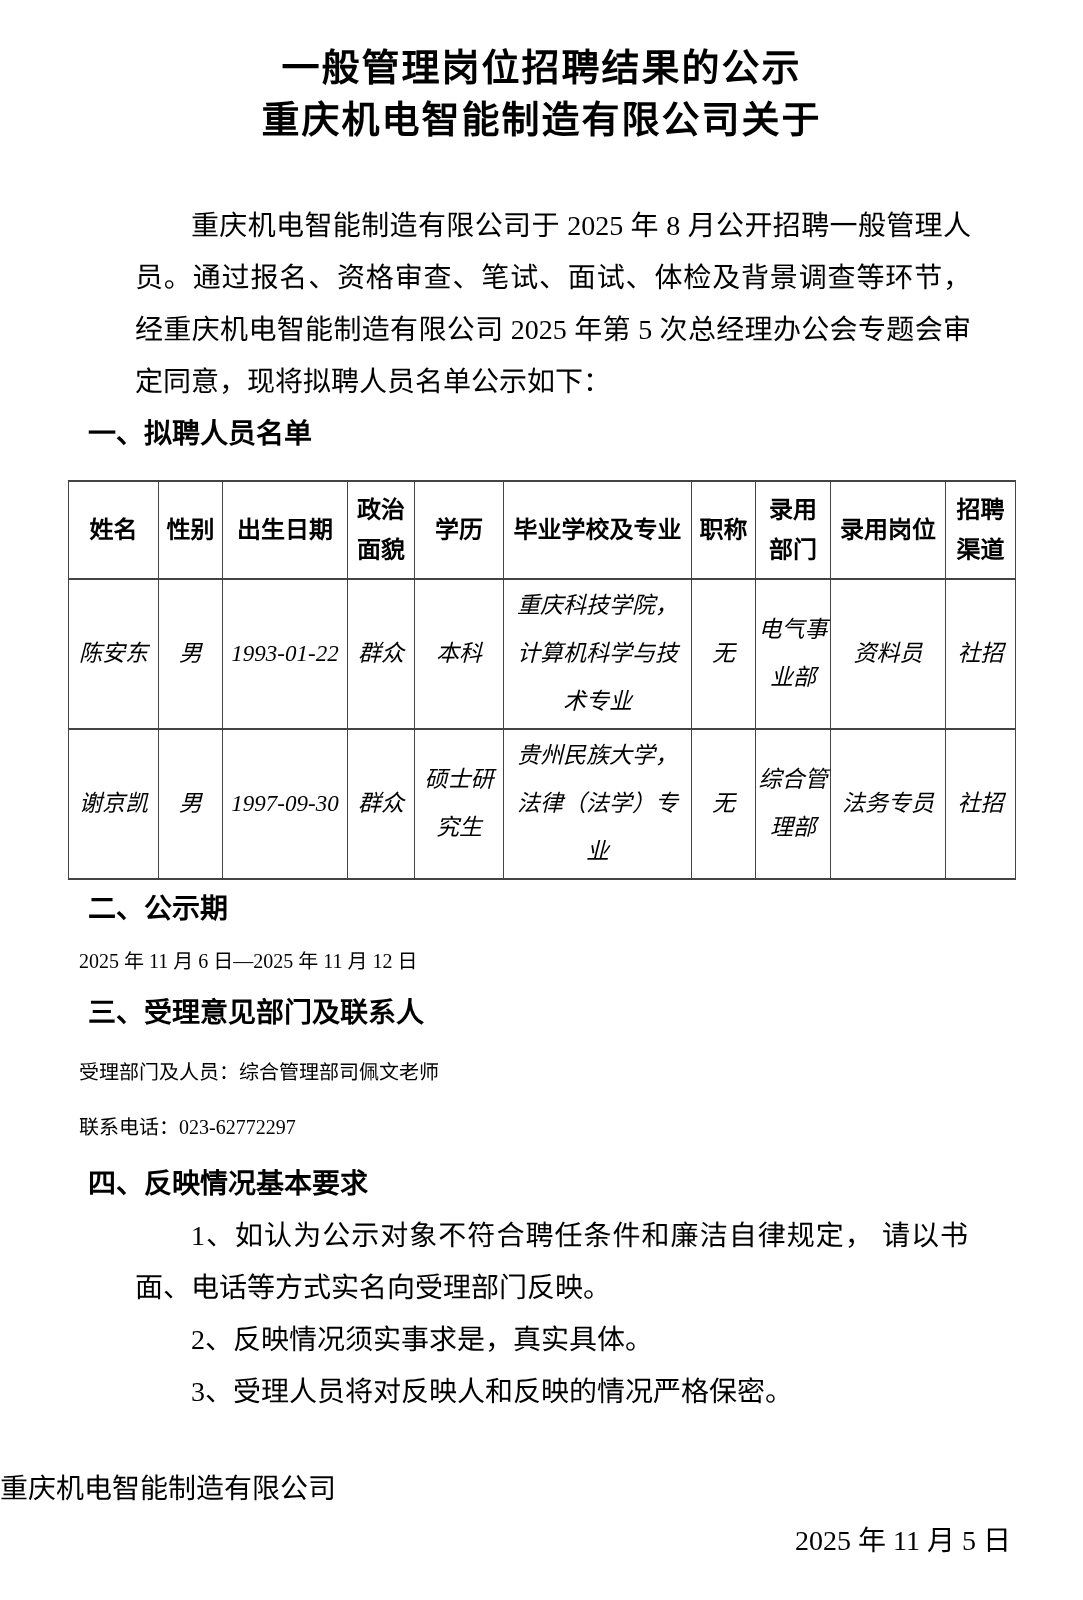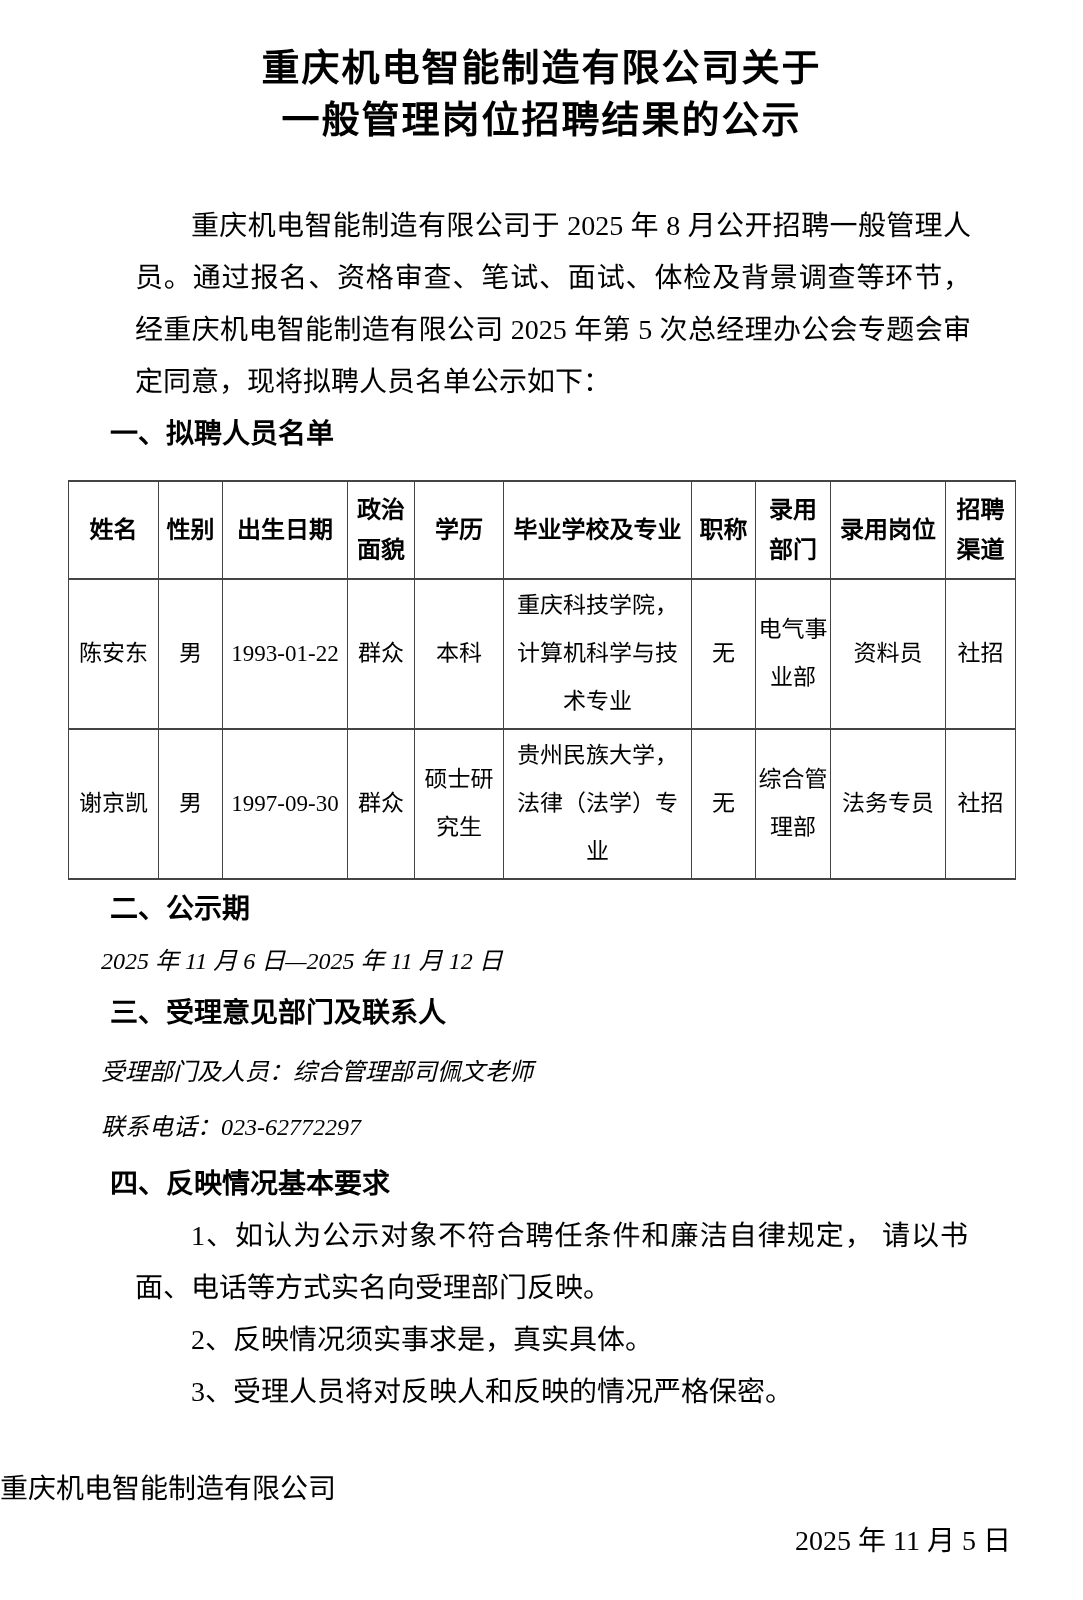--- a/index.html
+++ b/index.html
@@ -16,27 +16,27 @@
     font-size:38px; line-height:52px; font-weight:bold;
     letter-spacing:2px;
     font-family:"Liberation Serif","DejaVu Serif",serif;
   }
   .intro {
     margin:54px 112px 0 135px;
     font-size:28px; line-height:52px;
     text-align:justify; text-indent:2em;
   }
   .sec-heading {
-    margin-left:110px;
+    margin-left:88px;
     font-size:28px; line-height:52px; font-weight:bold;
     font-family:"Liberation Sans","DejaVu Sans",sans-serif;
   }
   .sub-line {
-    margin-left:101px;
-    font-size:24px; line-height:52px;font-style:italic;
+    margin-left:79px;
+    font-size:20px; line-height:52px;
   }
   .item {
     margin:0 115px 0 135px;
     font-size:28px; line-height:52px;
     text-indent:2em; text-align:justify;
   }
   table.roster {
     margin:20px 0 0 68px;
     width:947px;
     border-collapse:collapse; table-layout:fixed;
@@ -49,42 +49,43 @@
     word-break:break-all;
   }
   .roster th {
     font-family:"Liberation Sans","DejaVu Sans",sans-serif;
     font-weight:bold; font-size:24px; line-height:40px;
     height:98px;
   }
   .roster td {
     font-size:23px; line-height:48px;
     height:148px;
+    font-style:italic;
   }
   .m-top3 { margin-top:3px; }
   .m-top5 { margin-top:5px; }
   .m-top7 { margin-top:7px; }
   .footer-company {
     margin-top:45px;
     padding-right:136px;
     font-size:28px; line-height:52px;
   }
   .footer-date {
     text-align:right; padding-right:72px;
     font-size:28px; line-height:52px;
   }
 </style>
 </head>
 <body>
 
 <div class="page">
 
   <div class="doc-title">
+    <div>一般管理岗位招聘结果的公示</div>
     <div>重庆机电智能制造有限公司关于</div>
-    <div>一般管理岗位招聘结果的公示</div>
   </div>
 
   <p class="intro">重庆机电智能制造有限公司于 2025 年 8 月公开招聘一般管理人员。通过报名、资格审查、笔试、面试、体检及背景调查等环节，经重庆机电智能制造有限公司 2025 年第 5 次总经理办公会专题会审定同意，现将拟聘人员名单公示如下：</p>
 
   <div class="sec-heading">一、拟聘人员名单</div>
 
   <table class="roster">
     <colgroup>
       <col style="width:90px">
         <col style="width:64px">

